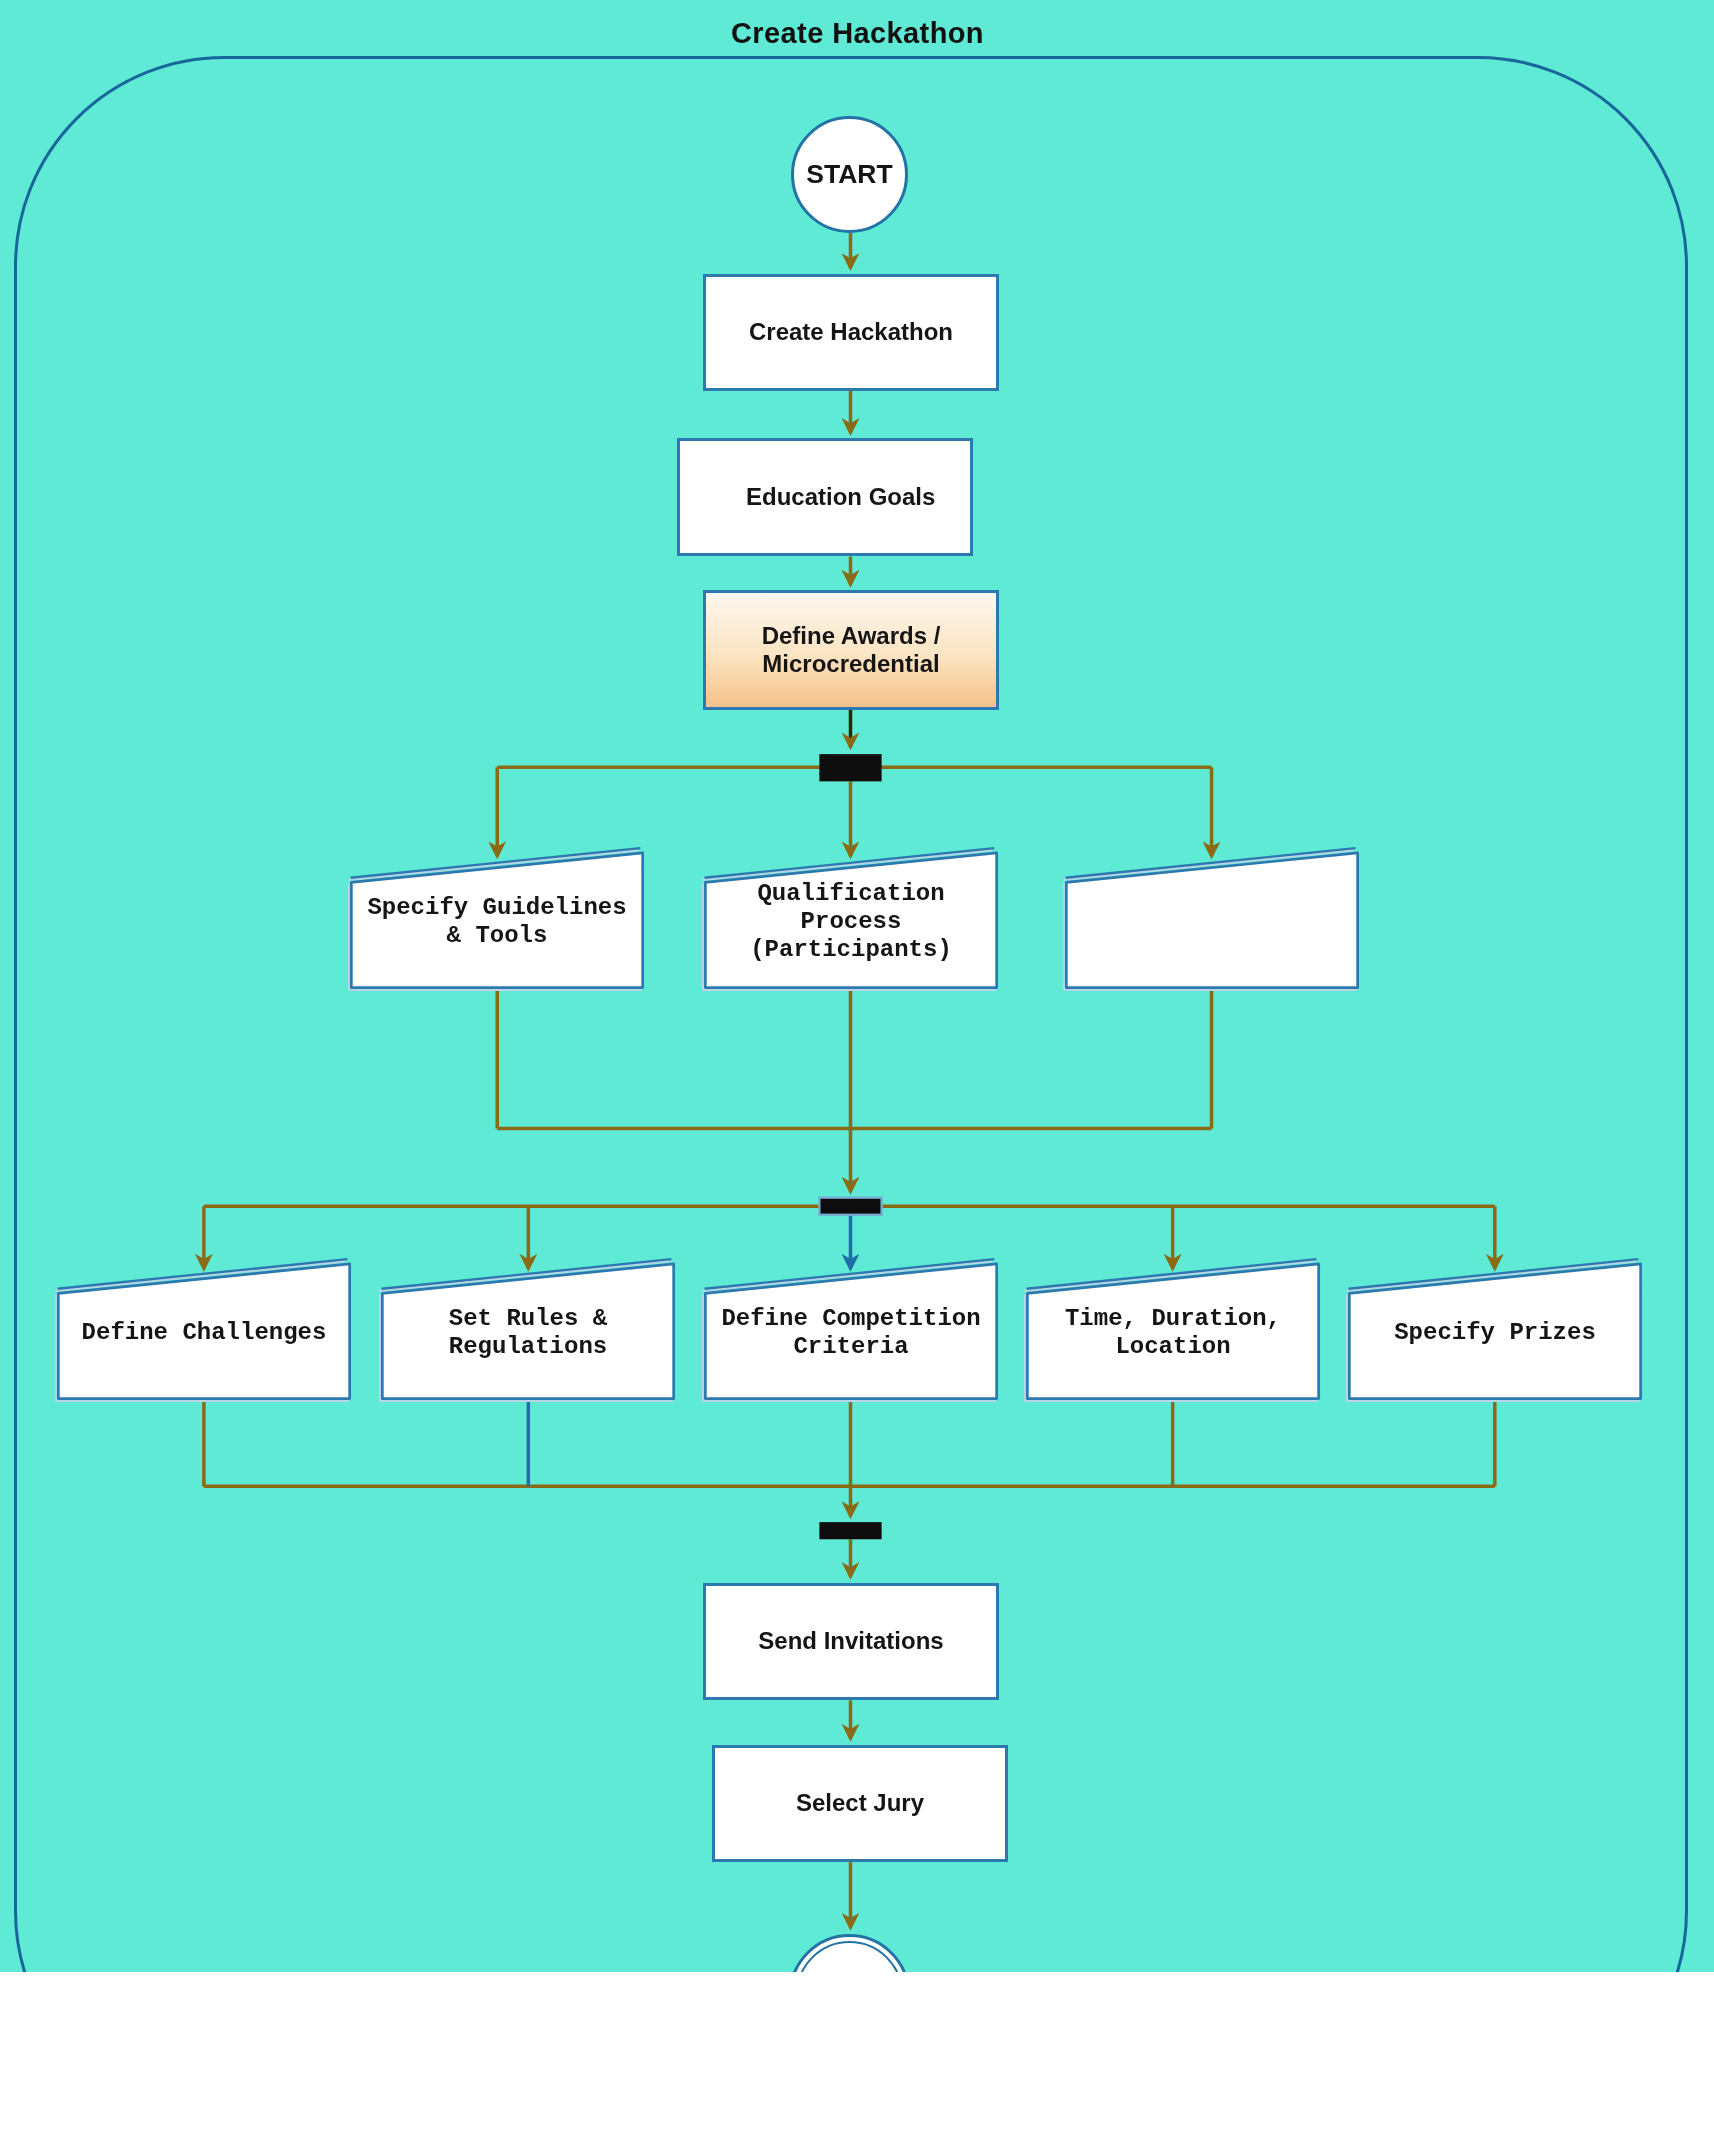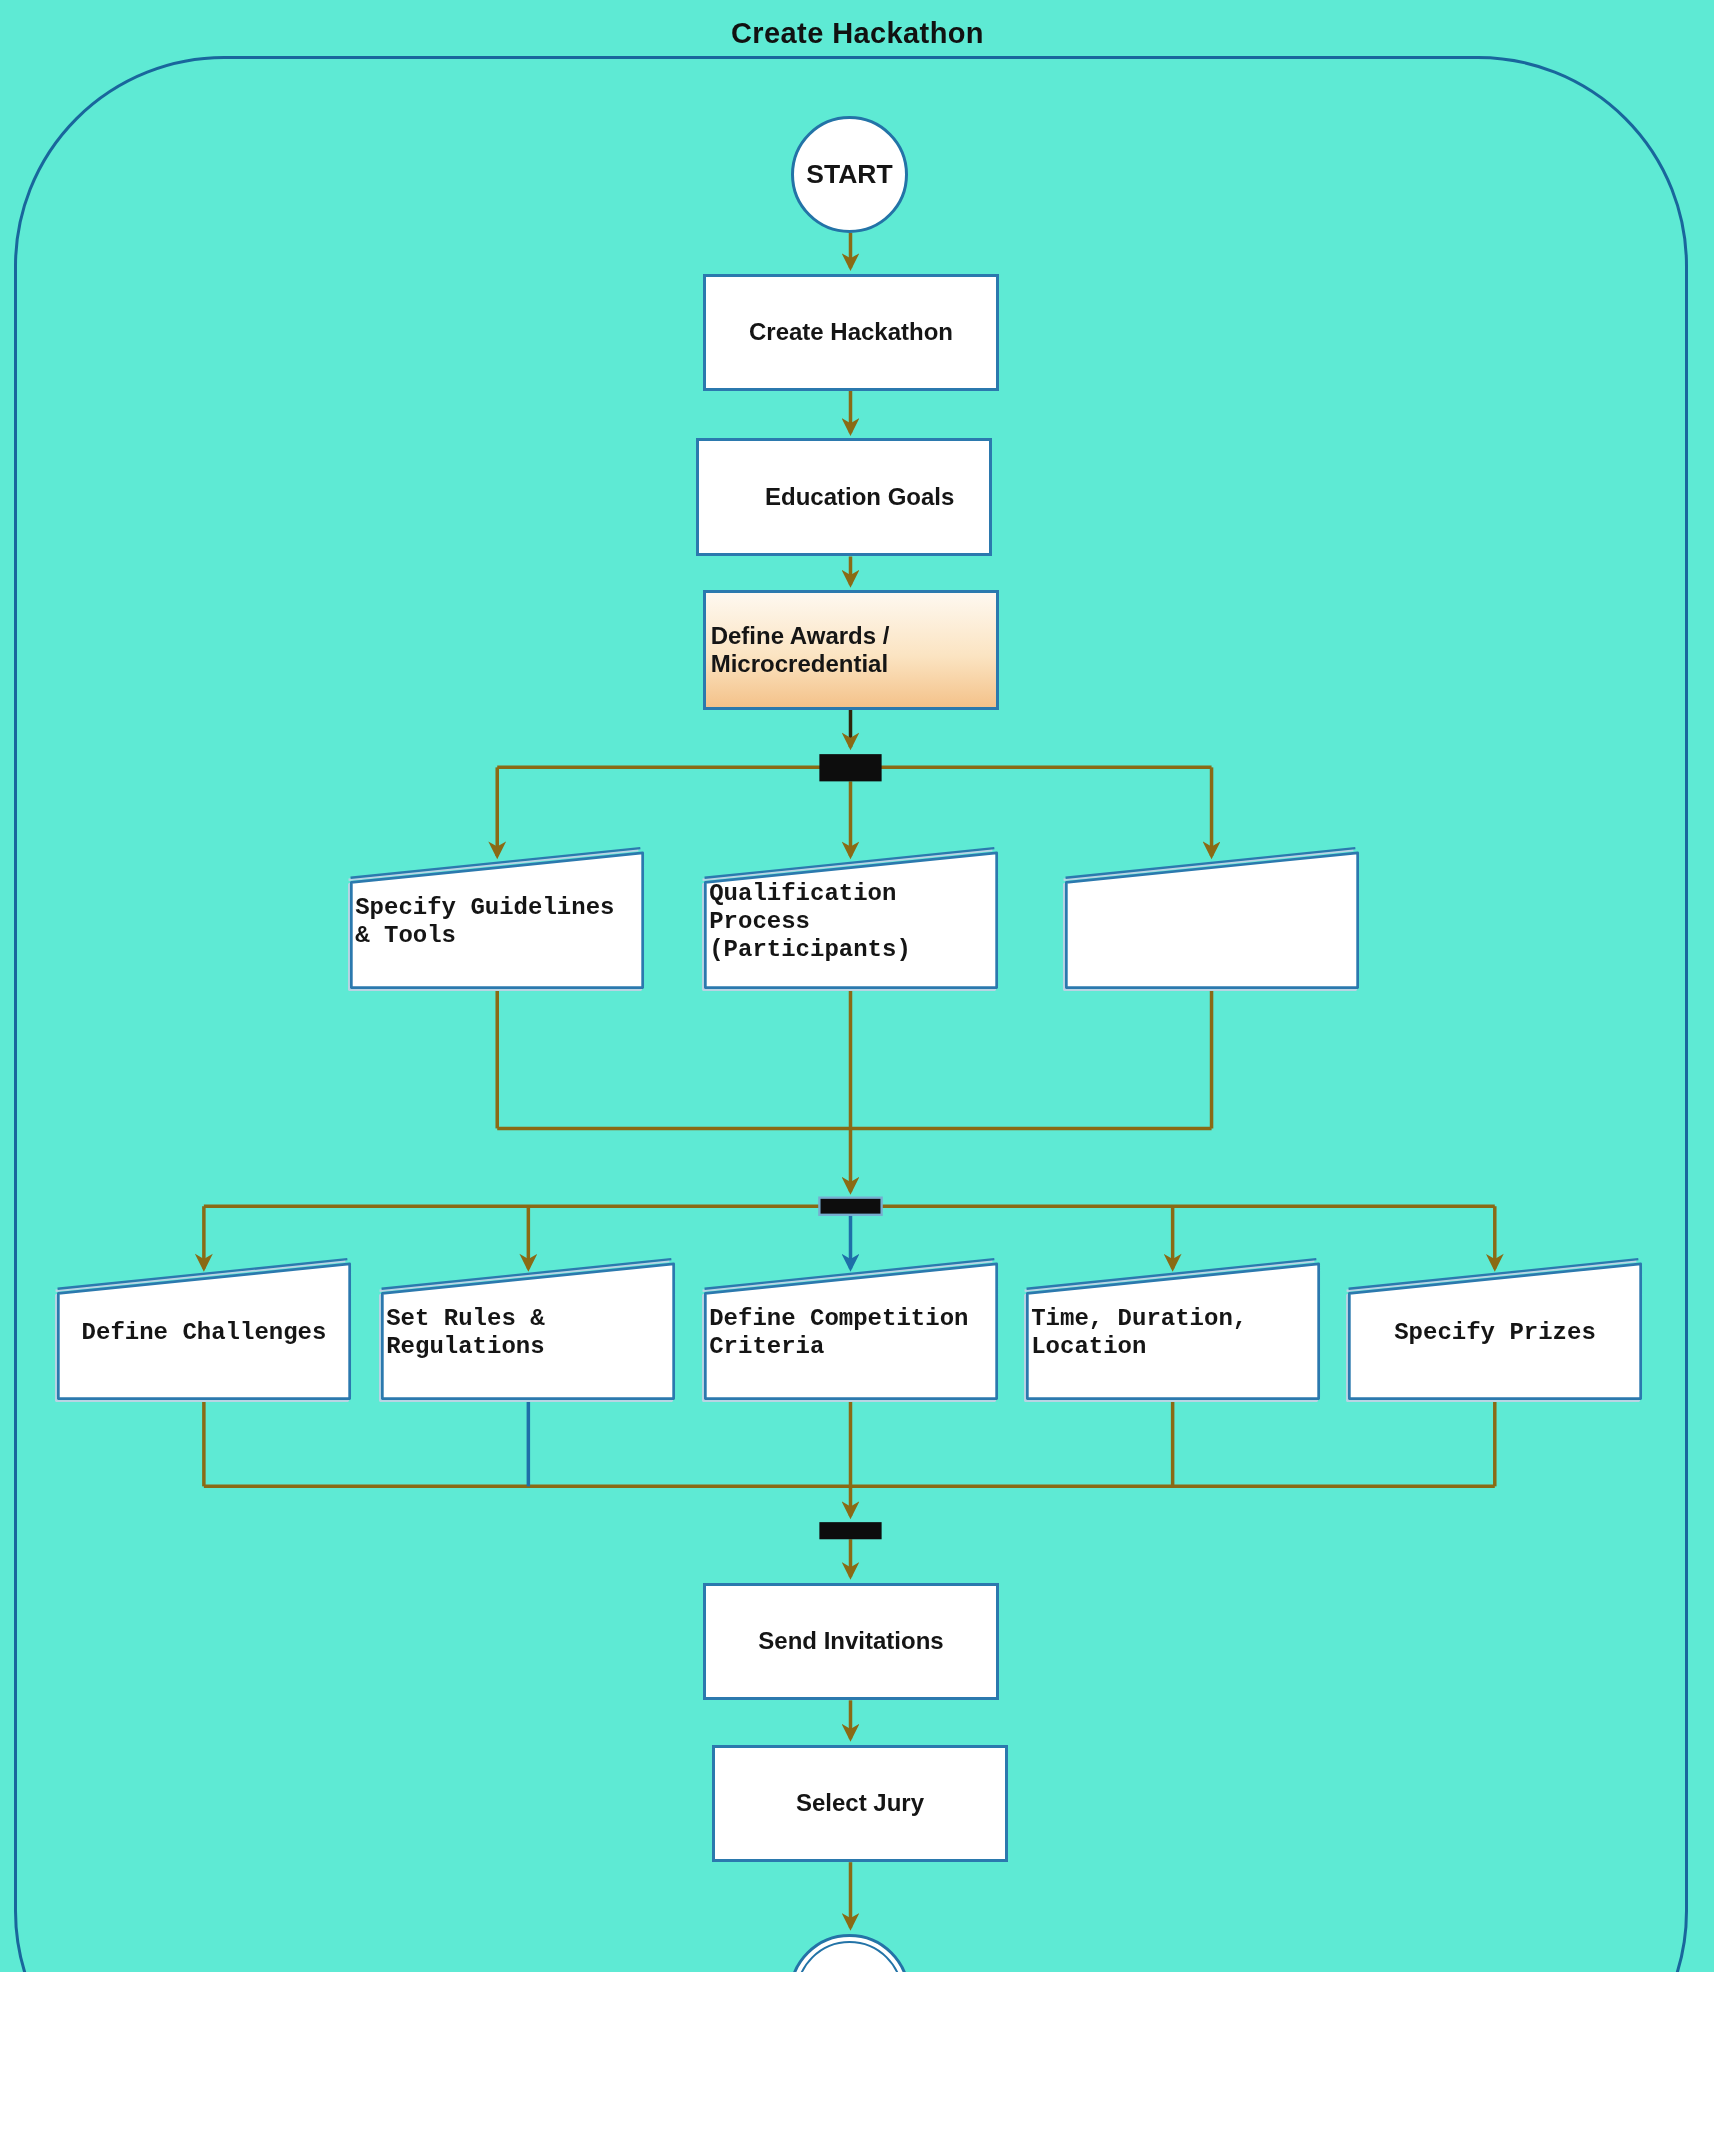--- a/index.html
+++ b/index.html
@@ -41,21 +41,21 @@
     position: absolute;
     left: 0;
     top: 0;
     pointer-events: none;
   }
   .node-label {
     font-size: 24px;
     font-weight: bold;
     color: #151515;
     line-height: 1.18;
-    text-align: left;
+    text-align: center;
   }
   .terminal {
     position: absolute;
     border-radius: 50%;
     background: #ffffff;
     display: flex;
     align-items: center;
     justify-content: center;
     box-sizing: border-box;
   }
@@ -186,21 +186,21 @@
     <rect x="1053" y="1956" width="80" height="22" fill="#0d0d0d"></rect>
   </svg>
 
   <div class="terminal start">
     <span class="node-label">START</span>
   </div>
 
   <div class="process-box" style="left:703px; top:274px;">
     <span class="node-label">Create Hackathon</span>
   </div>
-  <div class="process-box" style="left:696px; top:438px; height:118px;padding-left:36px;">
+  <div class="process-box" style="left:677px; top:438px; height:118px;padding-left:36px;">
     <span class="node-label">Education Goals</span>
   </div>
   <div class="process-box highlighted" style="left:703px; top:590px; height:120px;">
     <span class="node-label">Define Awards / Microcredential</span>
   </div>
 
   <div class="card" style="left:349px; top:845px;">
     <svg width="296" height="145" viewBox="0 0 380 186">
       <polygon points="3,48 377,10 377,183 3,183" fill="#ffffff" stroke="#2b79ae" stroke-width="3.5" stroke-linejoin="round"></polygon>
       <line x1="2" y1="42" x2="374" y2="4" stroke="#2b79ae" stroke-width="3"></line>

